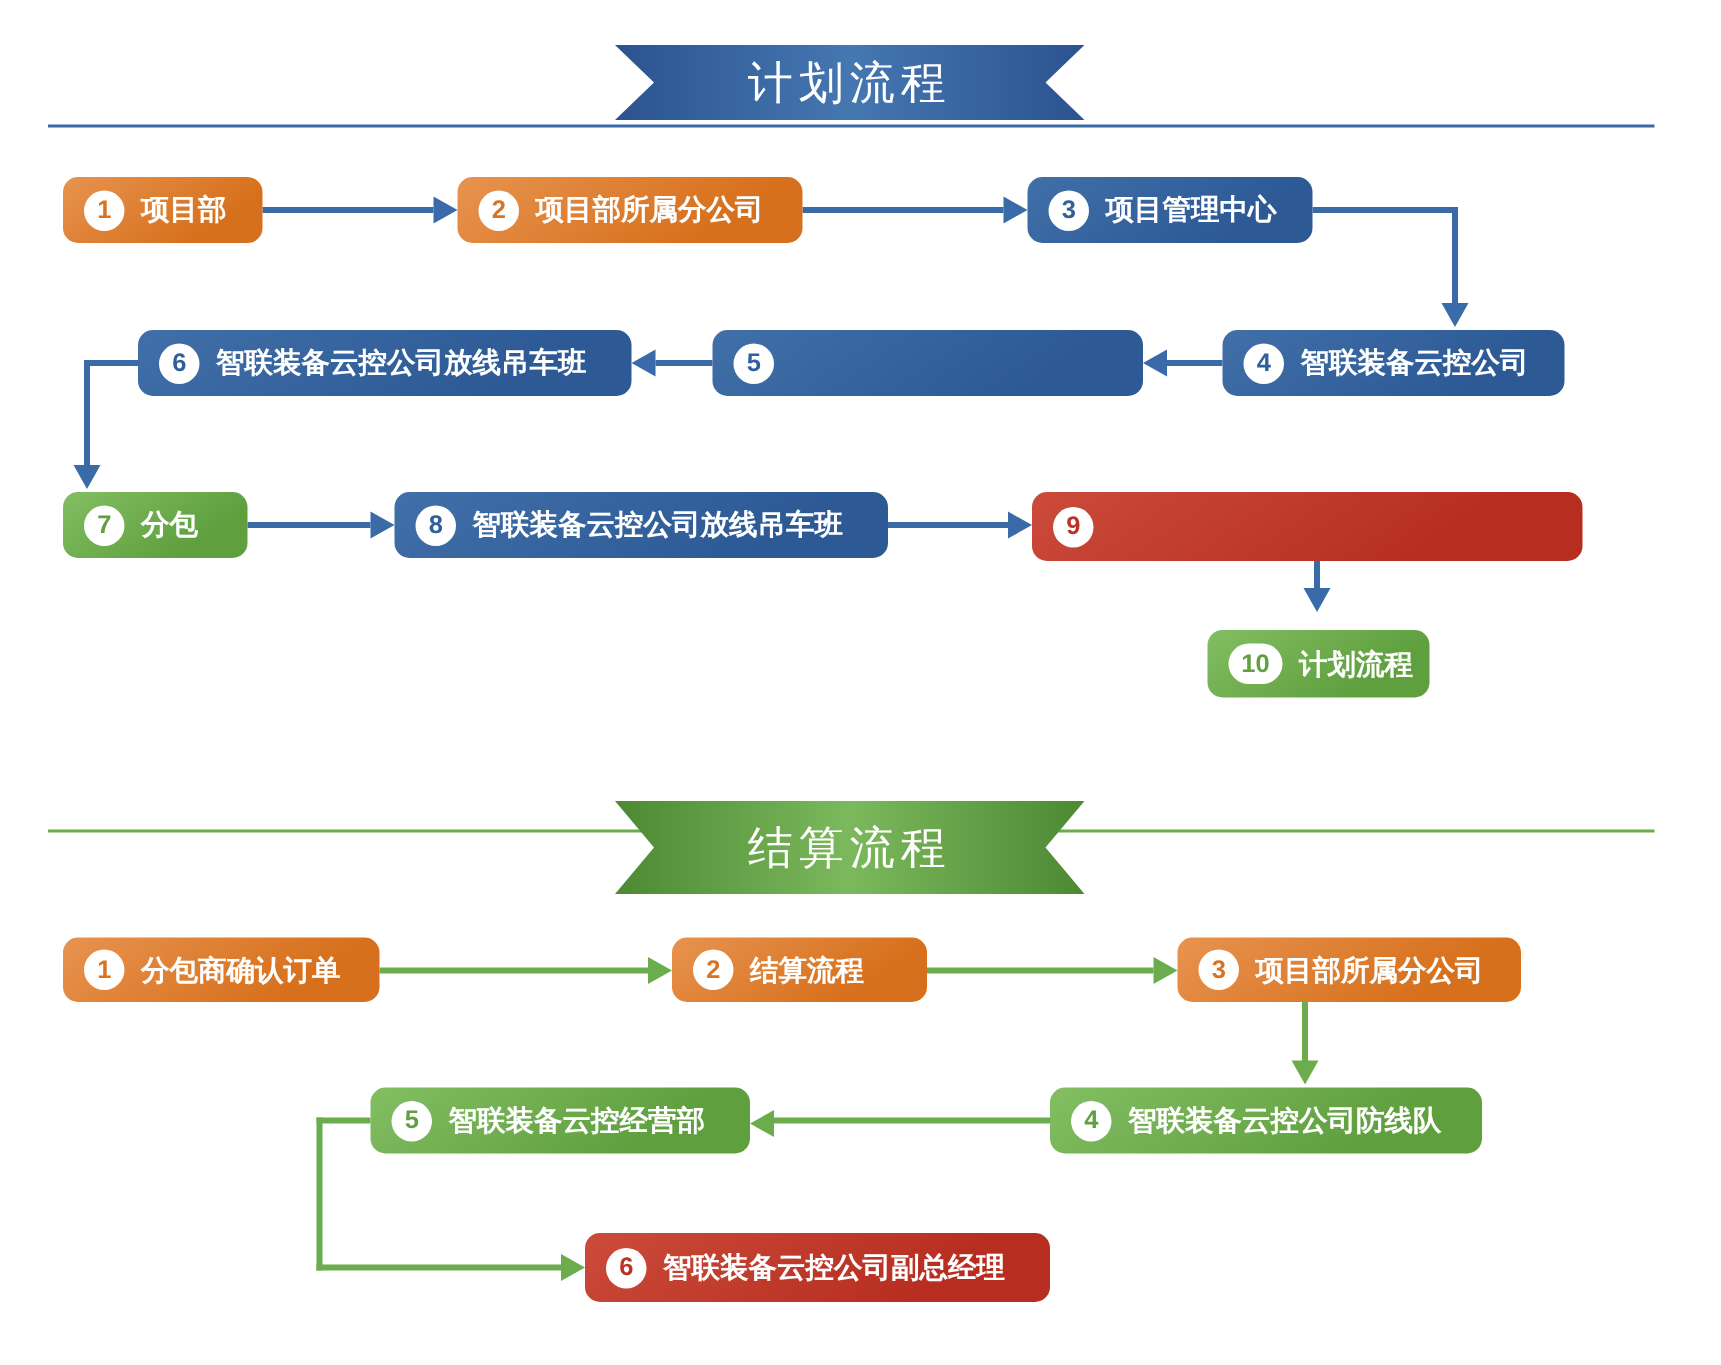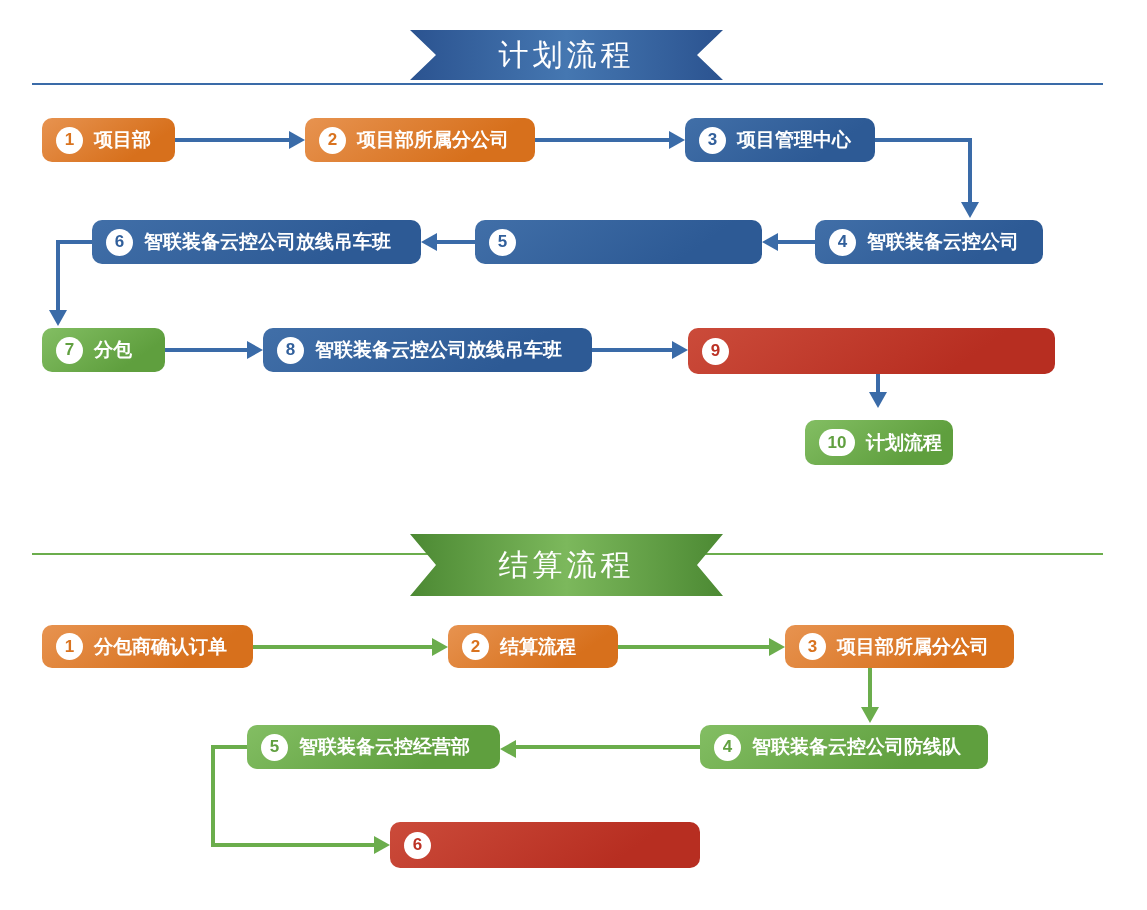--- a/index.html
+++ b/index.html
@@ -177,20 +177,21 @@
   <div class="node green" id="f2n4">
     <span class="num">4</span>
     <span>智联装备云控公司防线队</span>
   </div>
   <div class="node green" id="f2n5">
     <span class="num">5</span>
     <span>智联装备云控经营部</span>
   </div>
   <div class="node red" id="f2n6">
     <span class="num">6</span>
+    <span>智联装备云控公司副总经理</span>
   </div>
 
   <div class="hline c-green" id="b1l"></div>
   <div class="head g-right" id="b1h"></div>
   <div class="hline c-green" id="b2l"></div>
   <div class="head g-right" id="b2h"></div>
   <div class="vline c-green" id="b3v"></div>
   <div class="head g-down" id="b3h"></div>
   <div class="head g-left" id="b4h"></div>
   <div class="hline c-green" id="b4l"></div>

